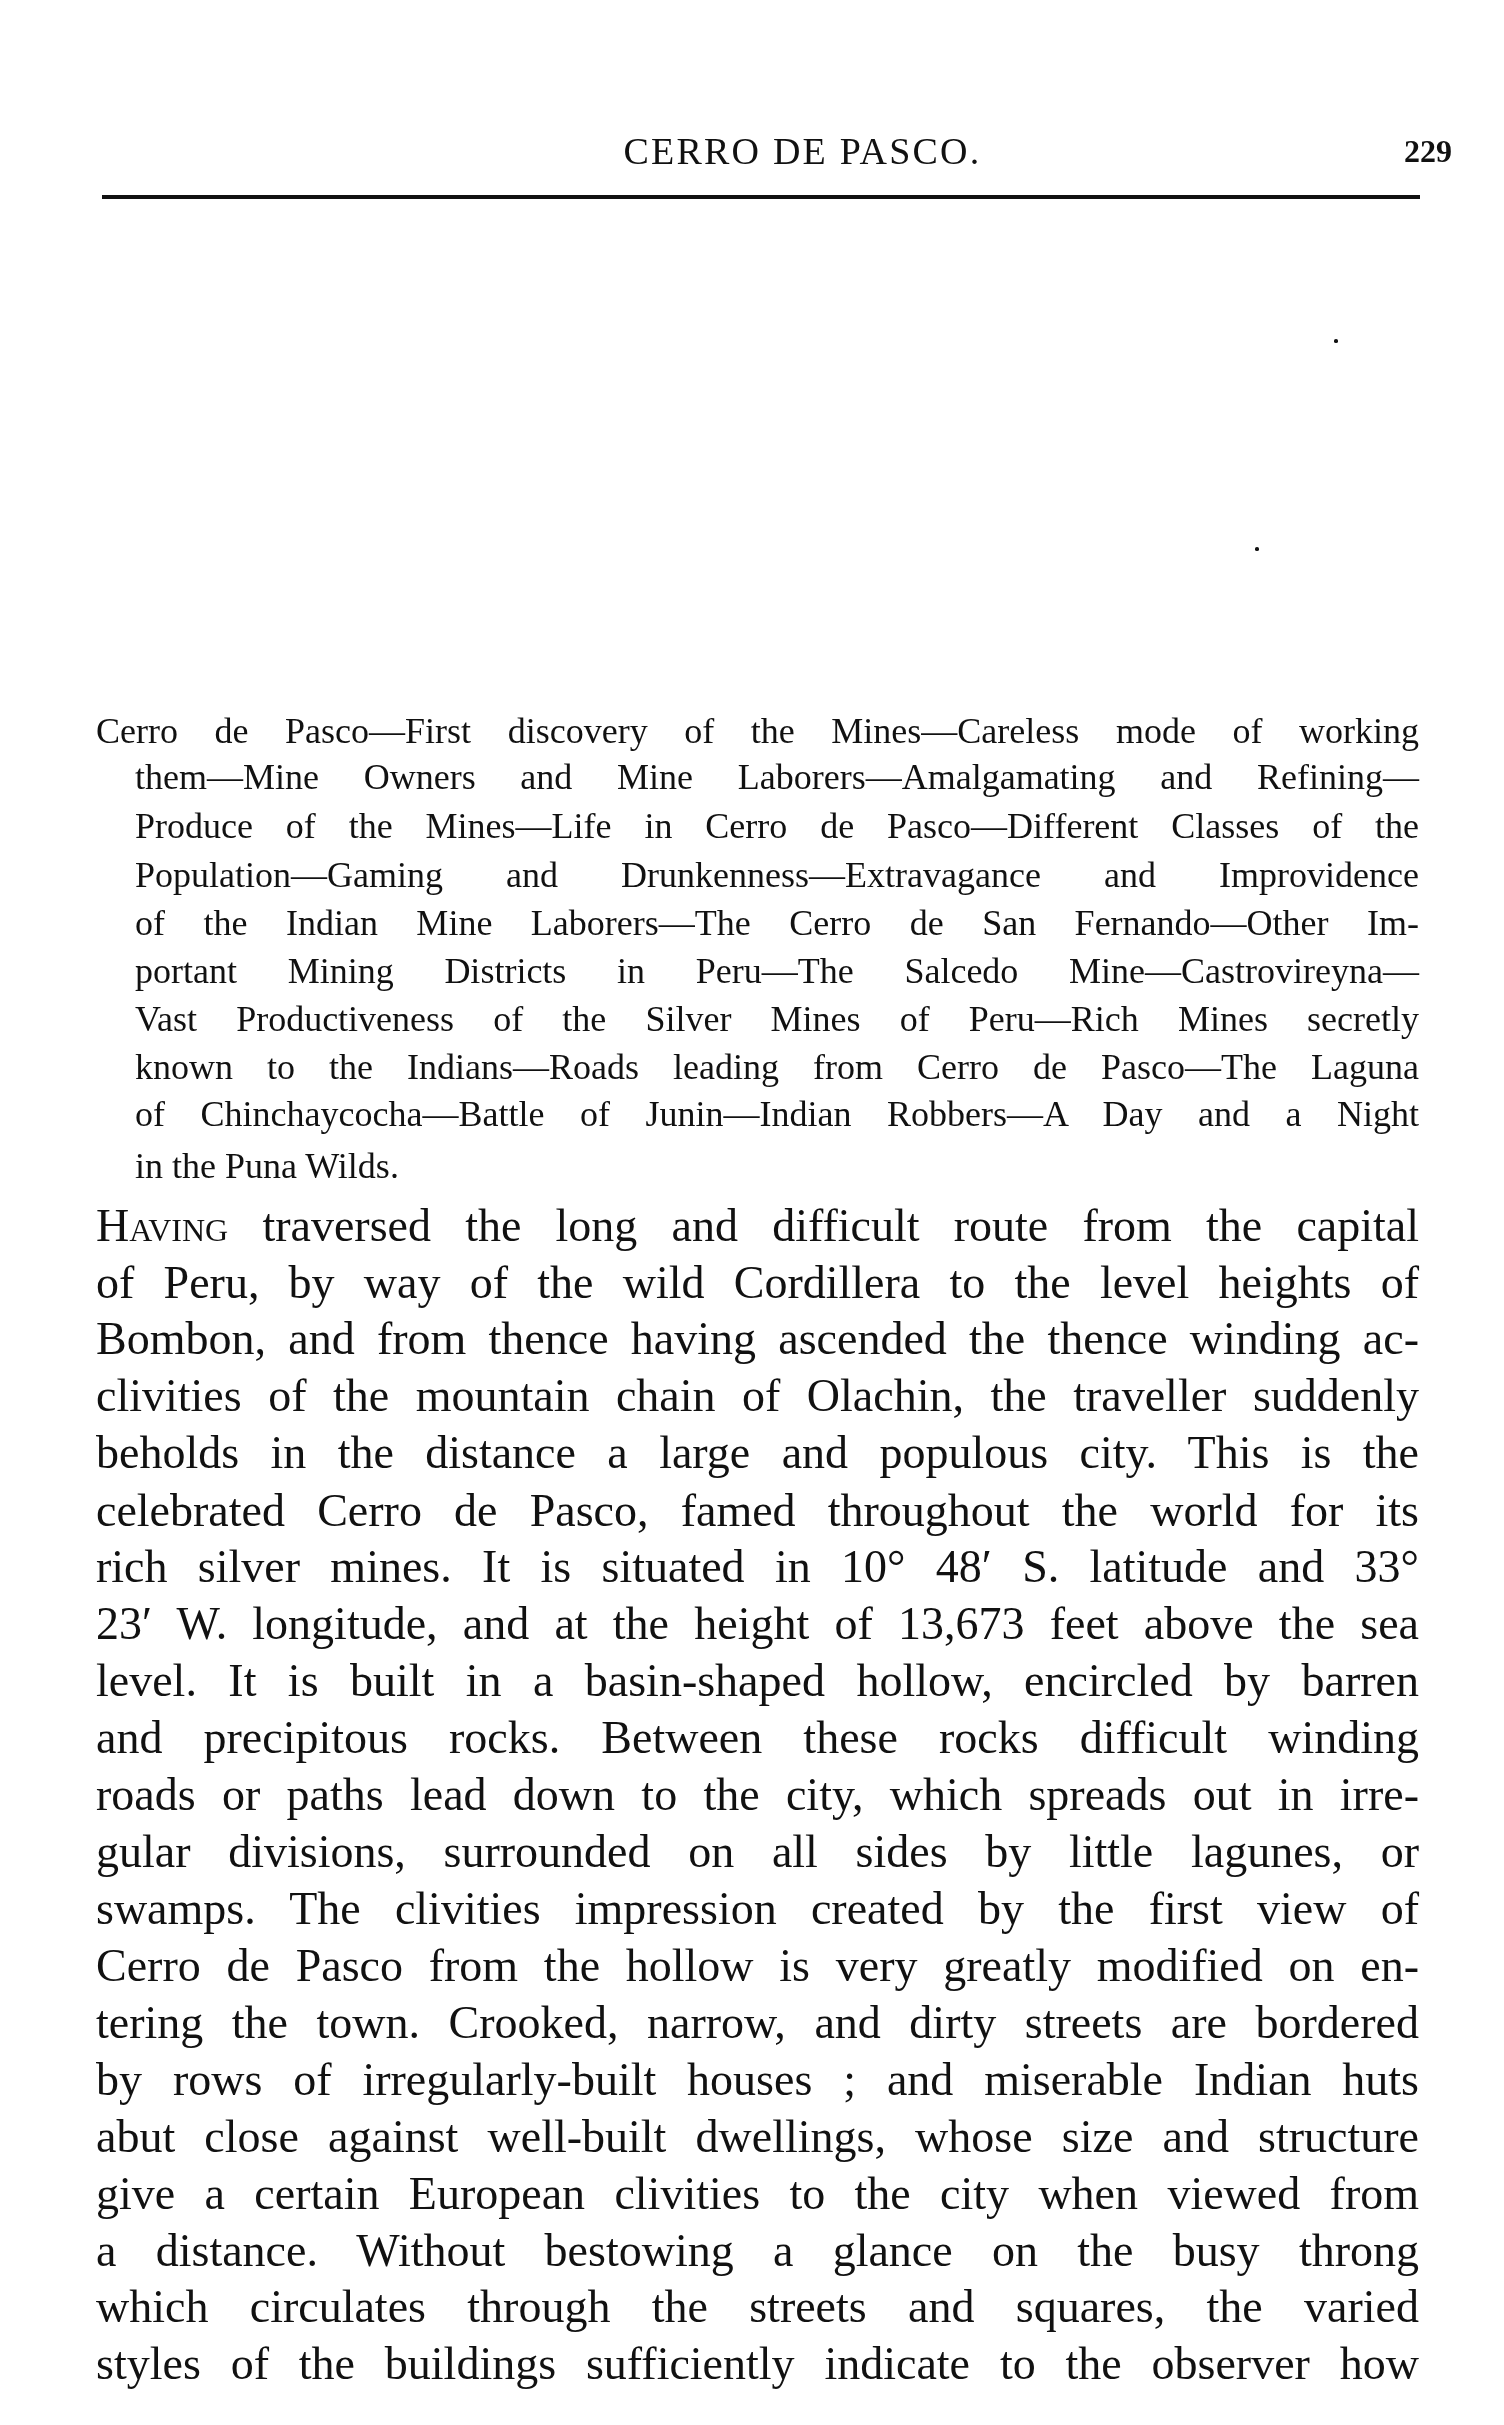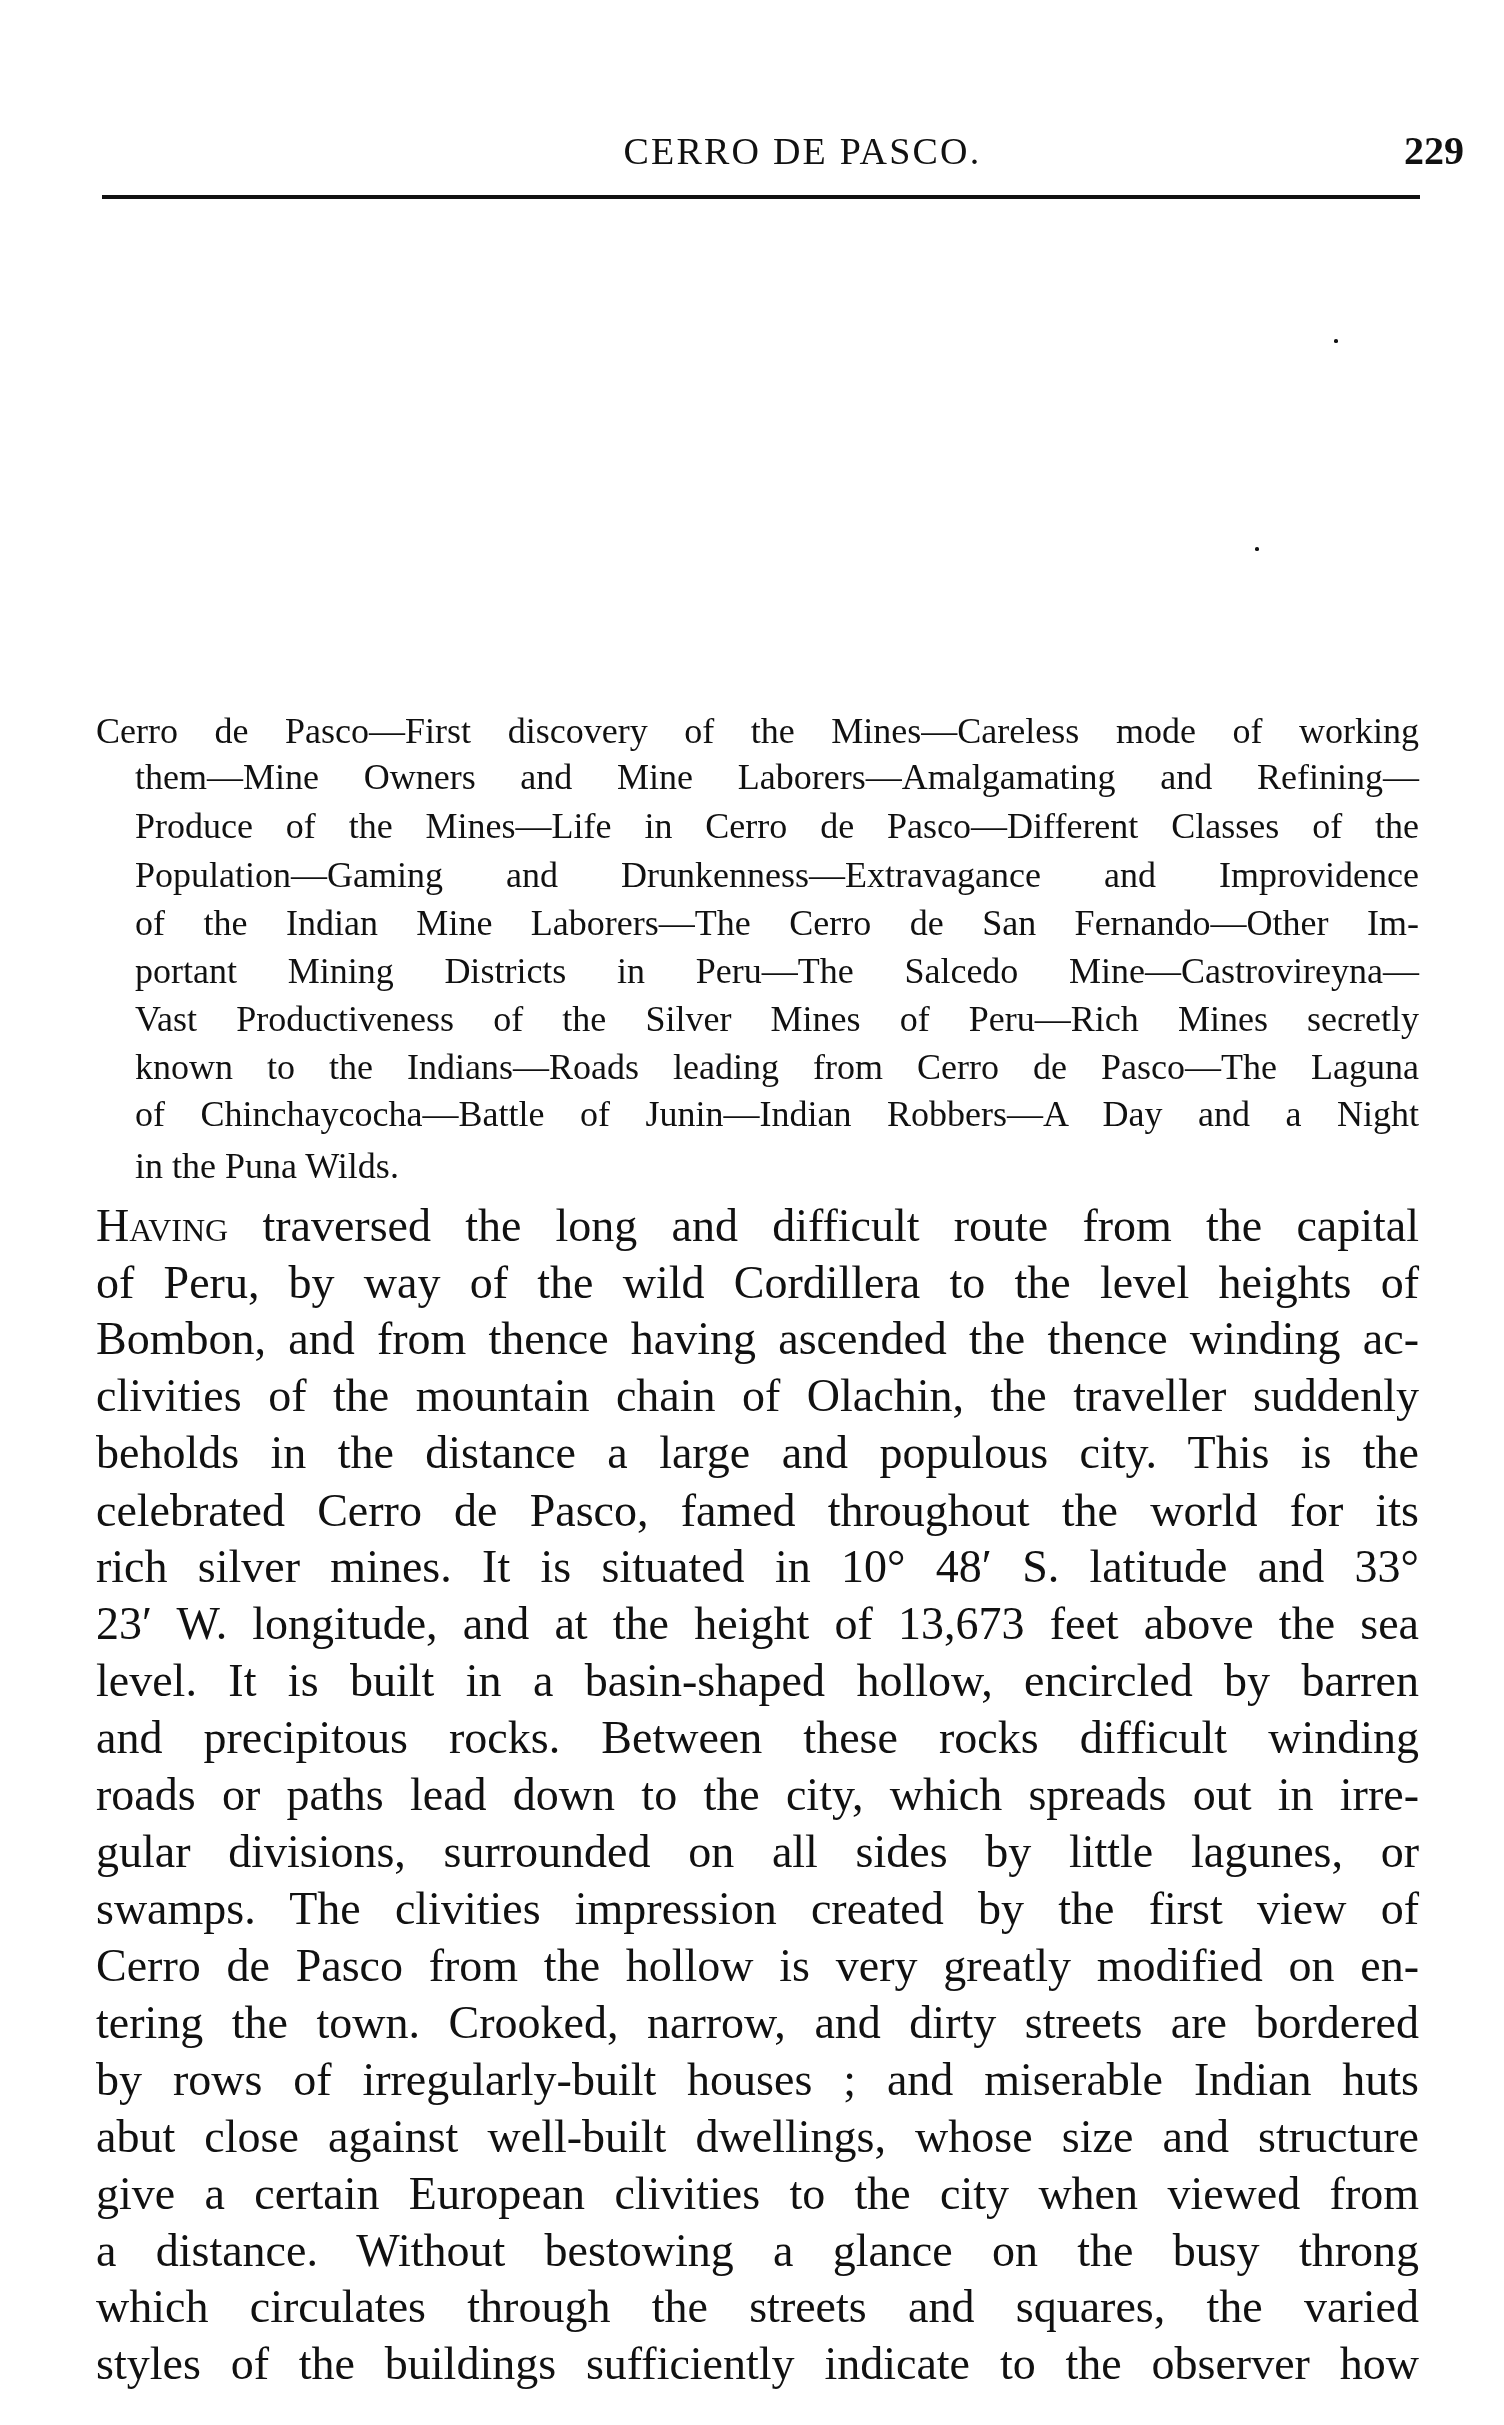--- a/index.html
+++ b/index.html
@@ -1,21 +1,21 @@
 <!DOCTYPE html>
 <html style="font-size:11.8px"><head>
 <meta charset="utf-8">
 <style>
   html, body { margin: 0; padding: 0; background: #ffffff; }
   body { width: 1505px; height: 2426px; position: relative; overflow: hidden; color: #111111; font-family: "Liberation Serif", "DejaVu Serif", serif; }
   .page { position: absolute; left: 0; top: 0; width: 1505px; height: 2426px; background: #ffffff; }
 
   .running-head { position: absolute; left: 0; width: 1292px; top: 125px; height: 52px; margin-left: 48px; }
   .running-title { position: absolute; left: 564px; width: 381px; top: 0; height: 52px; line-height: 52px; font-size: 38px; letter-spacing: 2.2px; text-align: center; white-space: nowrap; }
-  .page-number { position: absolute; left: 1356px; width: 59px; top: 0; height: 52px; line-height: 52px; font-size: 40px; font-weight: bold; text-align: left; white-space: nowrap; }
+  .page-number { position: absolute; left: 1356px; width: 59px; top: 0; height: 52px; line-height: 52px; font-size: 32px; font-weight: bold; text-align: left; white-space: nowrap; }
   .head-rule { position: absolute; left: 102px; width: 1318px; top: 195px; height: 3.7px; background: #111111; }
 
   .chapter-heading { position: absolute; left: 0; width: 1505px; top: 561px; height: 66px; line-height: 66px; font-size: 49px; letter-spacing: 1.5px; text-align: center; white-space: nowrap; }
 
   .summary { position: absolute; left: 96px; width: 1323px; top: 0; height: 0; }
   .summary-line { position: absolute; left: 39px; right: 0; height: 46px; line-height: 46px; font-size: 36px; white-space: nowrap; text-align: justify; text-align-last: justify; margin-top: 44px; }
   .summary-line.first { left: 0; }
   .summary-line.last { text-align-last: left; }
 
   .body-text { position: absolute; left: 96px; width: 1323px; top: 0; height: 0; }

